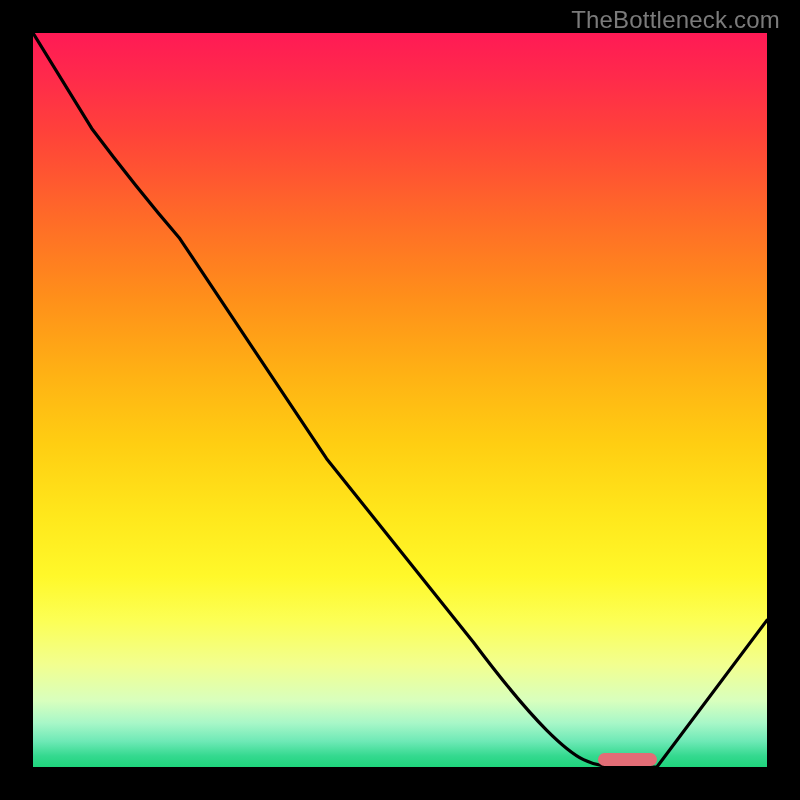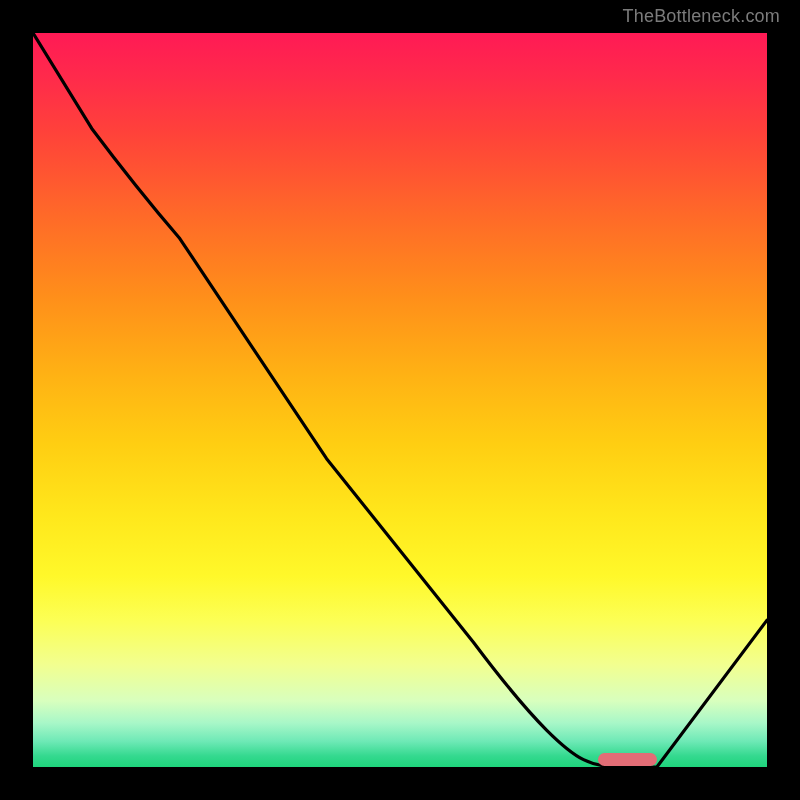--- a/index.html
+++ b/index.html
@@ -44,21 +44,21 @@
       #6ee9b6 96.5%,
       #34d98f 98.5%,
       #1fd47c 100%
     );
   }
   .watermark {
     position: absolute;
     top: 6px;
     right: 20px;
     color: #7b7b7b;
-    font-size: 18px;
+    font-size: 24px;
     font-weight: 400;
     letter-spacing: 0.2px;
     user-select: none;
   }
   .pill {
     position: absolute;
     background: #e26d76;
     border-radius: 999px;
   }
   svg.curve {

